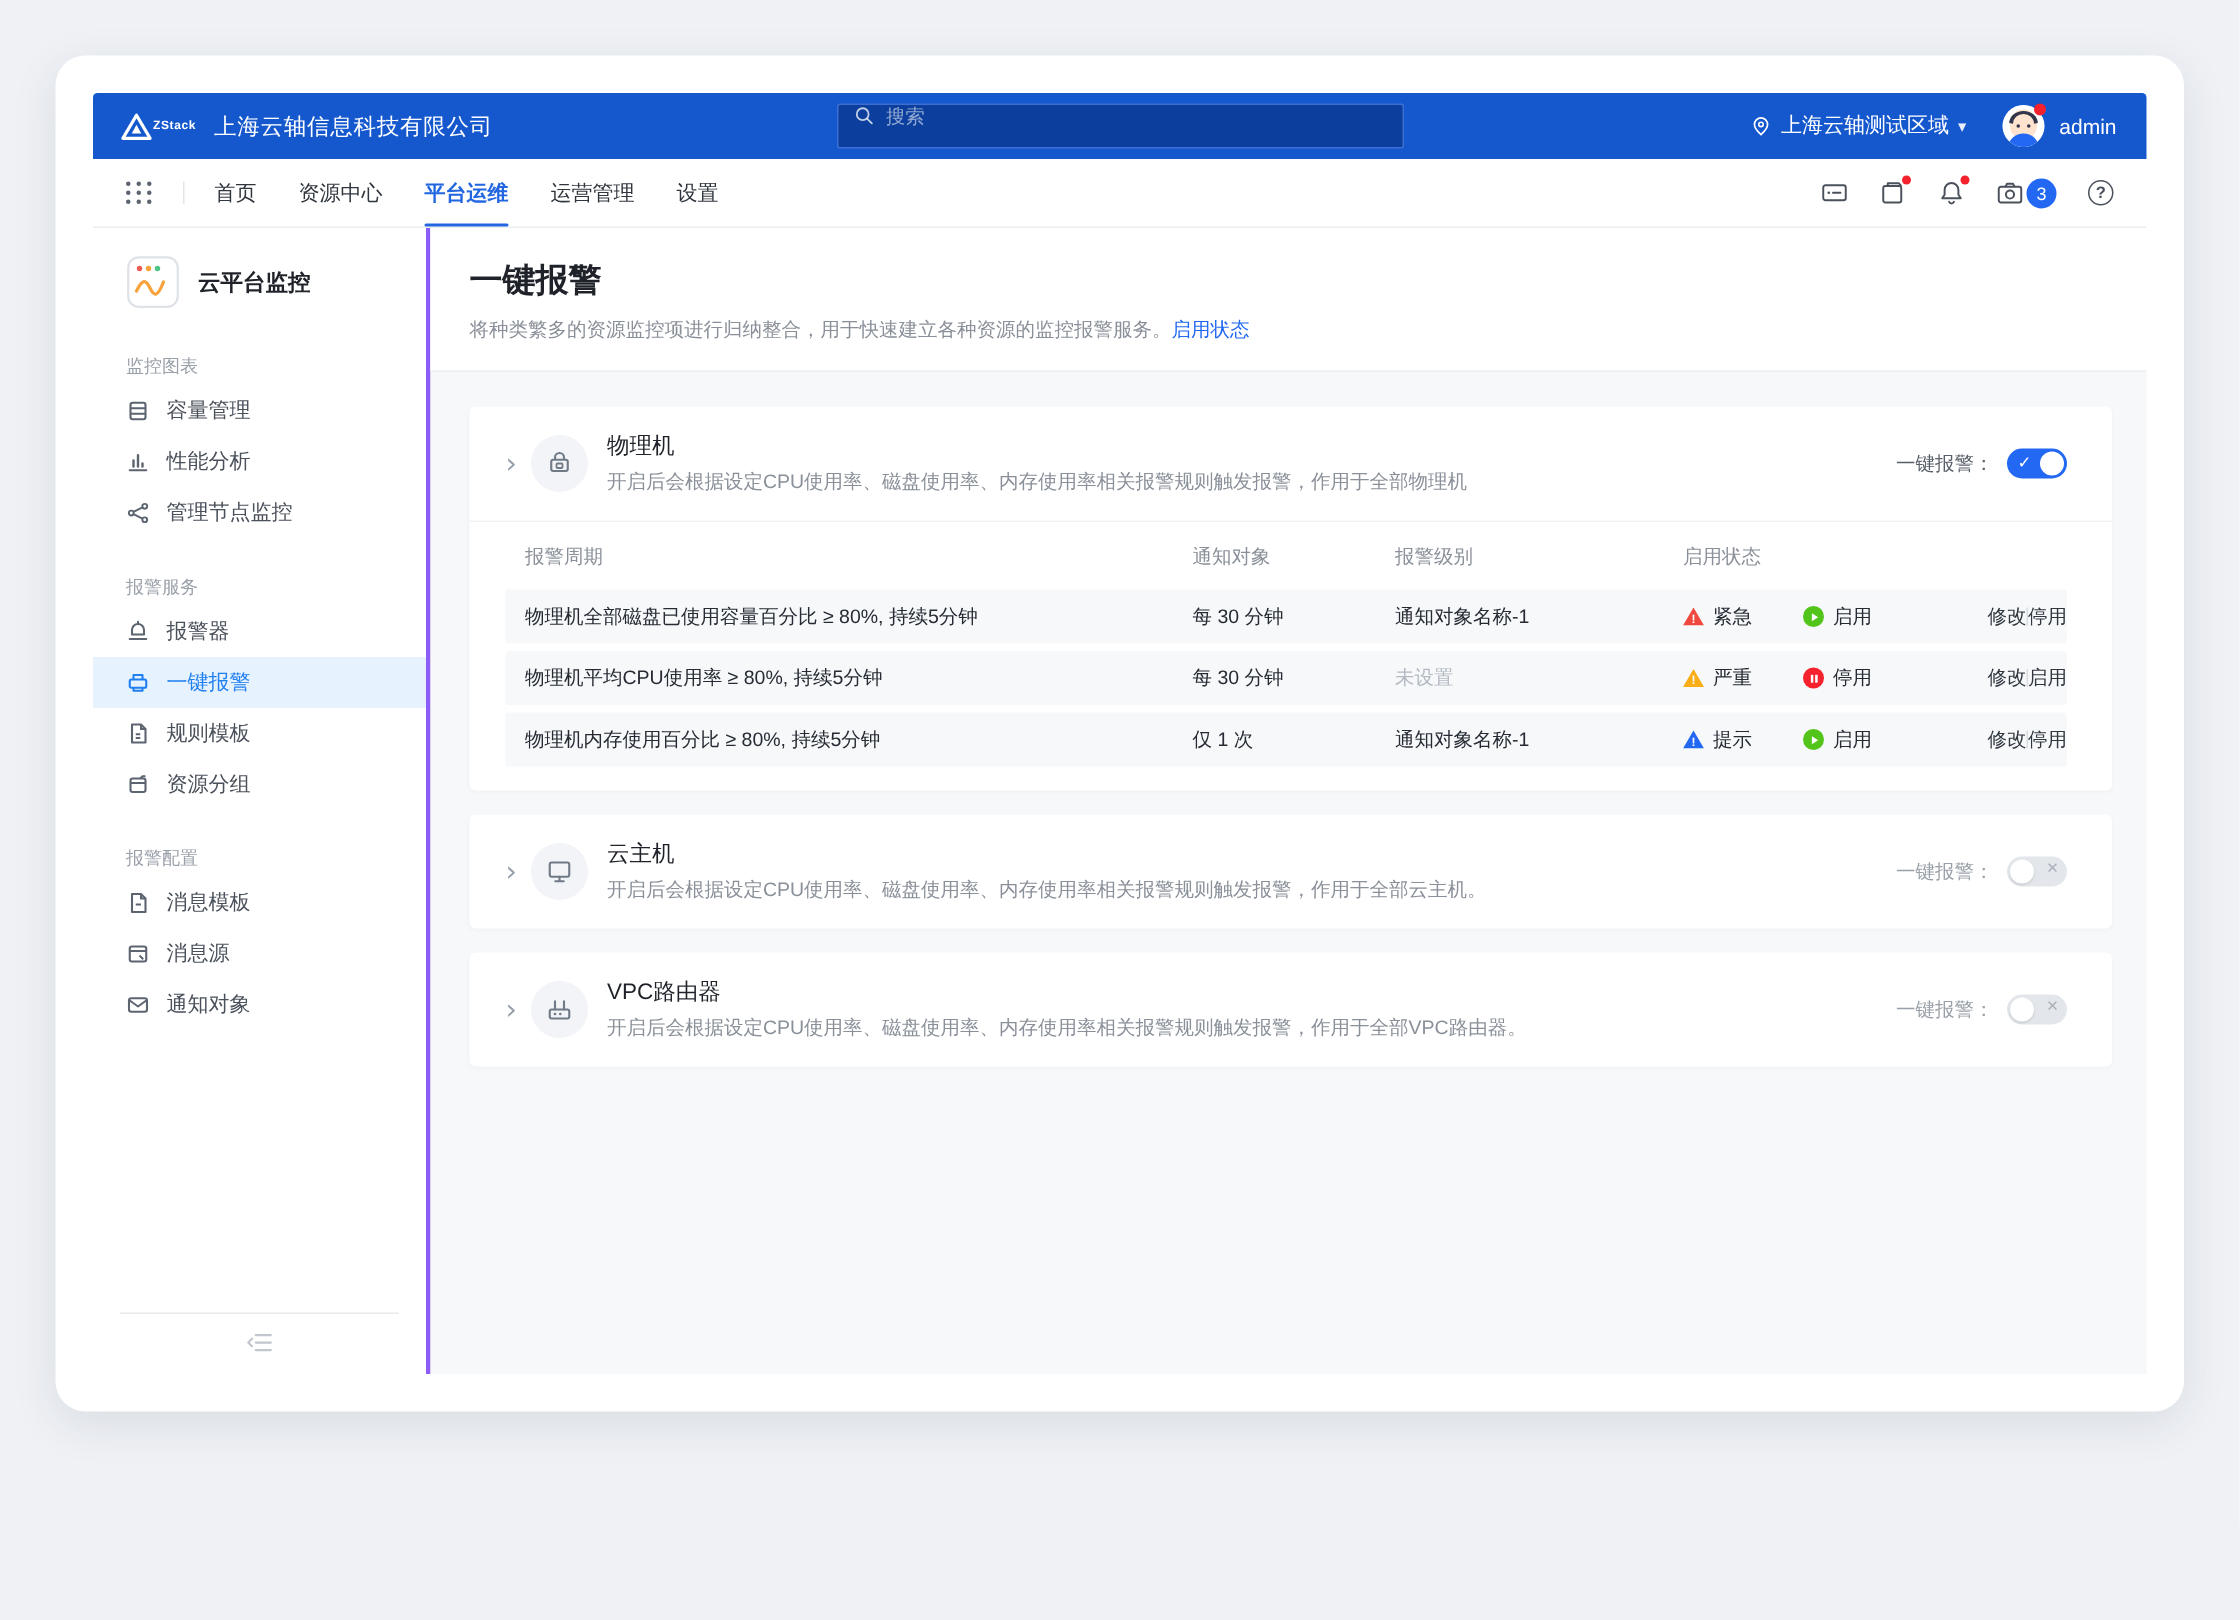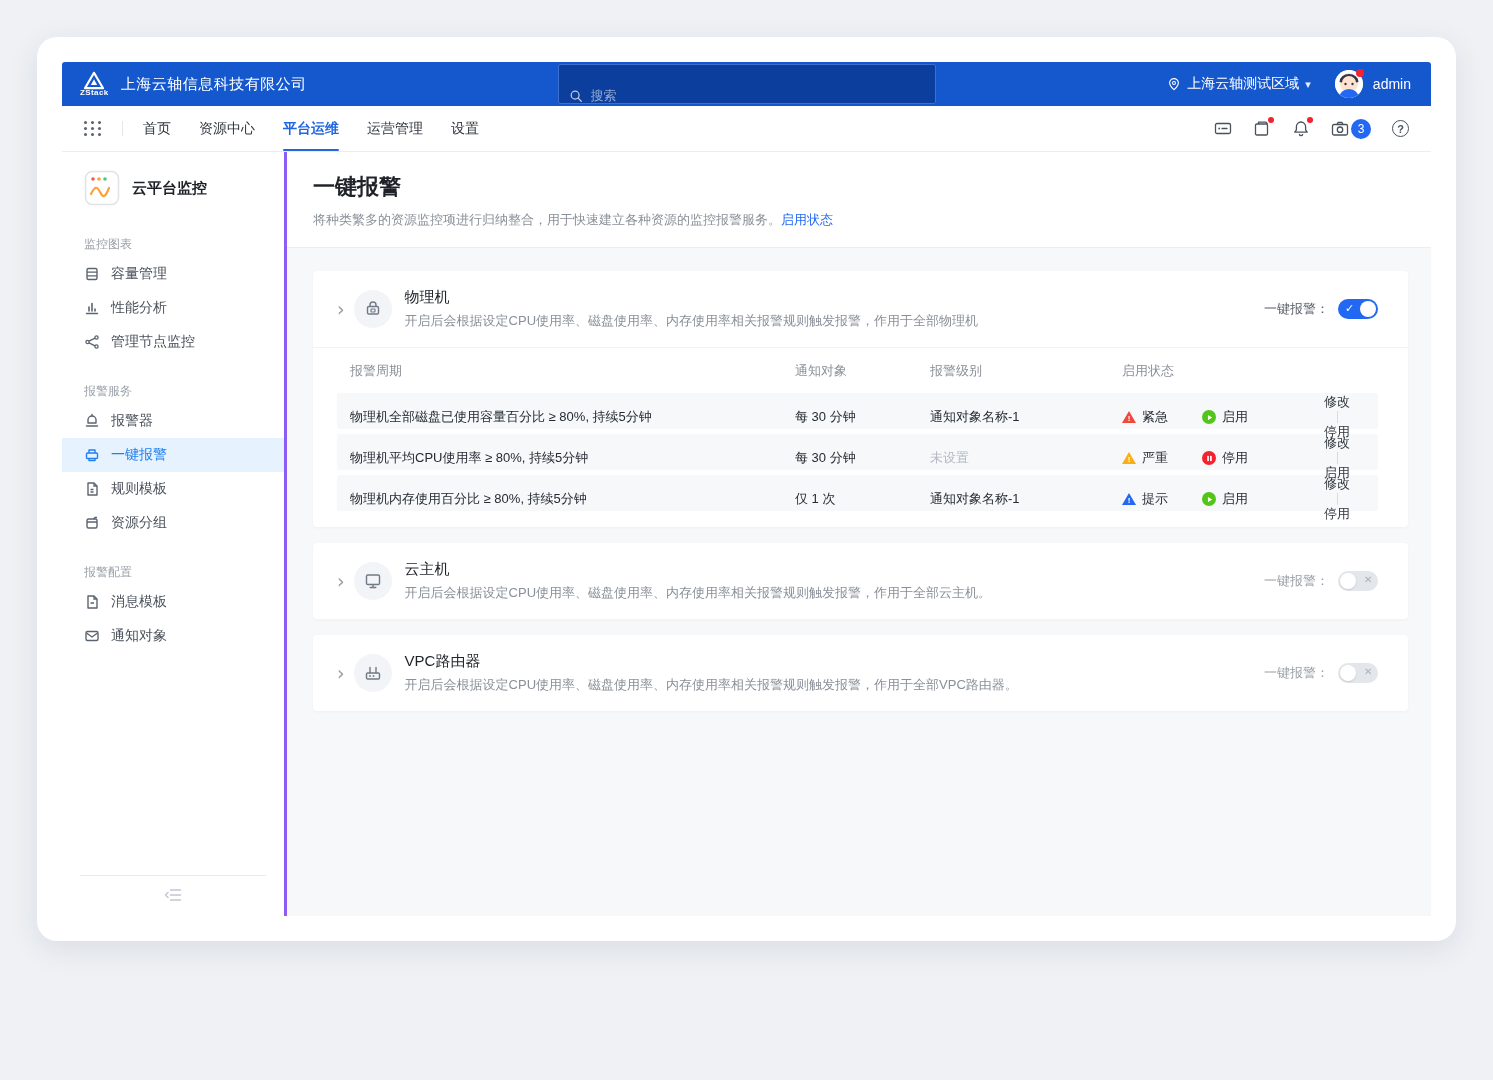--- a/index.html
+++ b/index.html
@@ -17,27 +17,27 @@
     box-shadow:0 8px 30px rgba(31,45,61,.10);
     overflow:hidden;
   }
   .chrome { position:absolute; left:25px; top:25px; width:1369px; height:854px; display:flex; flex-direction:column; }
 
   
   .topbar {
     height:44px; flex:0 0 44px; background:#1558ce; border-radius:3px 3px 0 0;
     display:flex; align-items:center; padding:0 20px 0 18px; position:relative; color:#fff;
   }
-  .logo { display:flex; flex-direction:column; align-items:center; margin-right:12px;text-align:right; }
+  .logo { display:flex; flex-direction:row; align-items:center; margin-right:12px;text-align:right; }
   .logo-text { font-size:8px; font-weight:bold; letter-spacing:.4px; line-height:8px; margin-top:-1px; }
   .company { font-size:15px; font-weight:500; letter-spacing:.5px; }
   .searchbox {
     position:absolute; left:50%; transform:translateX(-50%);
-    width:378px; height:40px; background:#0c3f9d; border:1px solid #3d6fd2; border-radius:2px;
-    display:flex; align-items:flex-end; padding:0 10px; gap:8px;
+    width:378px; height:30px; background:#0c3f9d; border:1px solid #3d6fd2; border-radius:2px;
+    display:flex; align-items:flex-start; padding:0 10px; gap:8px;
   }
   .searchbox input {
     flex:1; background:transparent; border:none; outline:none; color:#e8eefc; font-size:13px;
     font-family:inherit;
   }
   .searchbox input::placeholder { color:rgba(255,255,255,.55); }
   .topbar-right { margin-left:auto; display:flex; align-items:center; gap:10px; }
   .region { display:flex; align-items:center; gap:6px; font-size:14px; cursor:pointer; margin-right:14px; }
   .region .chev { font-size:11px; opacity:.9; }
   .avatar-wrap { position:relative; width:28px; height:28px; }
@@ -109,21 +109,21 @@
   .thead { height:34px; font-size:13px; color:#8a9099; }
   .trow { height:36px; background:#f6f8fa; border-radius:2px; margin-top:5px; font-size:13px; color:#262b33; }
   .cell.muted { color:#b3b9c2; }
   .cell.level, .cell.status { display:flex; align-items:center; gap:6px; }
   .warn-tri { position:relative; width:14px; height:13px; display:inline-block;
     clip-path:polygon(50% 4%, 100% 96%, 0% 96%); background:currentColor; }
   .warn-tri i { position:absolute; left:0; right:0; bottom:1px; text-align:center; font-style:normal; color:#fff; font-size:8px; font-weight:bold; line-height:8px; }
   .status-dot { width:14px; height:14px; border-radius:50%; display:inline-flex; align-items:center; justify-content:center; flex:0 0 14px; }
   .status-dot.enabled { background:#52c41a; }
   .status-dot.disabled { background:#f5222d; }
-  .cell.actions { display:flex; align-items:center; justify-content:flex-end; gap:0;flex-direction:column; }
+  .cell.actions { display:flex; align-items:center; justify-content:flex-end; gap:0; }
   .cell.actions a { color:#30363e; text-decoration:none; cursor:pointer; }
   .cell.actions .sep { width:1px; height:12px; background:#d8dce1; }
 </style>
 </head>
 <body>
 
 <div class="app-window">
   <div class="chrome">
 
     <div class="topbar">
@@ -291,20 +291,27 @@
           <span>资源分组</span>
         </div>
 
         <div class="sb-group-label">报警配置</div>
         <div class="sb-item">
           <svg width="16" height="16" viewBox="0 0 16 16">
               <path d="M4 2 h6 l3 3 v9 H4z" fill="none" stroke="currentColor" stroke-width="1.4" stroke-linejoin="round"></path>
               <path d="M10 2 v3 h3 M6.5 9 h3.5" fill="none" stroke="currentColor" stroke-width="1.3"></path>
             </svg>
           <span>消息模板</span>
+        </div>
+        <div class="sb-item">
+          <svg width="16" height="16" viewBox="0 0 16 16">
+              <rect x="2.5" y="3" width="11" height="10" rx="1.5" fill="none" stroke="currentColor" stroke-width="1.4"></rect>
+              <path d="M2.5 6 h11 M9 9 l2.5 2.5" stroke="currentColor" stroke-width="1.3"></path>
+            </svg>
+          <span>消息源</span>
         </div>
         <div class="sb-item">
           <svg width="16" height="16" viewBox="0 0 16 16">
               <rect x="2" y="3.5" width="12" height="9" rx="1.5" fill="none" stroke="currentColor" stroke-width="1.4"></rect>
               <path d="M2.5 5 L8 9 l5.5 -4" fill="none" stroke="currentColor" stroke-width="1.3" stroke-linejoin="round"></path>
             </svg>
           <span>通知对象</span>
         </div>
 
         <div class="sb-bottom">

